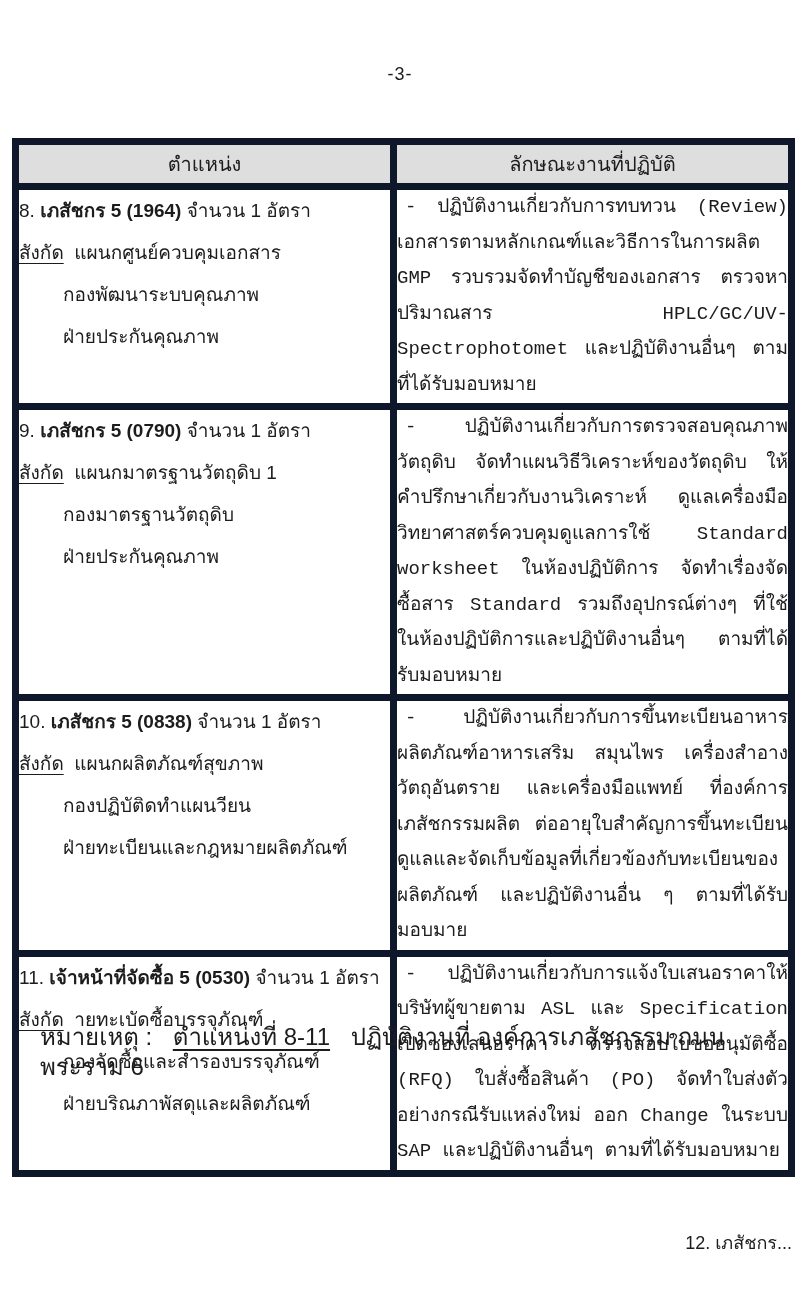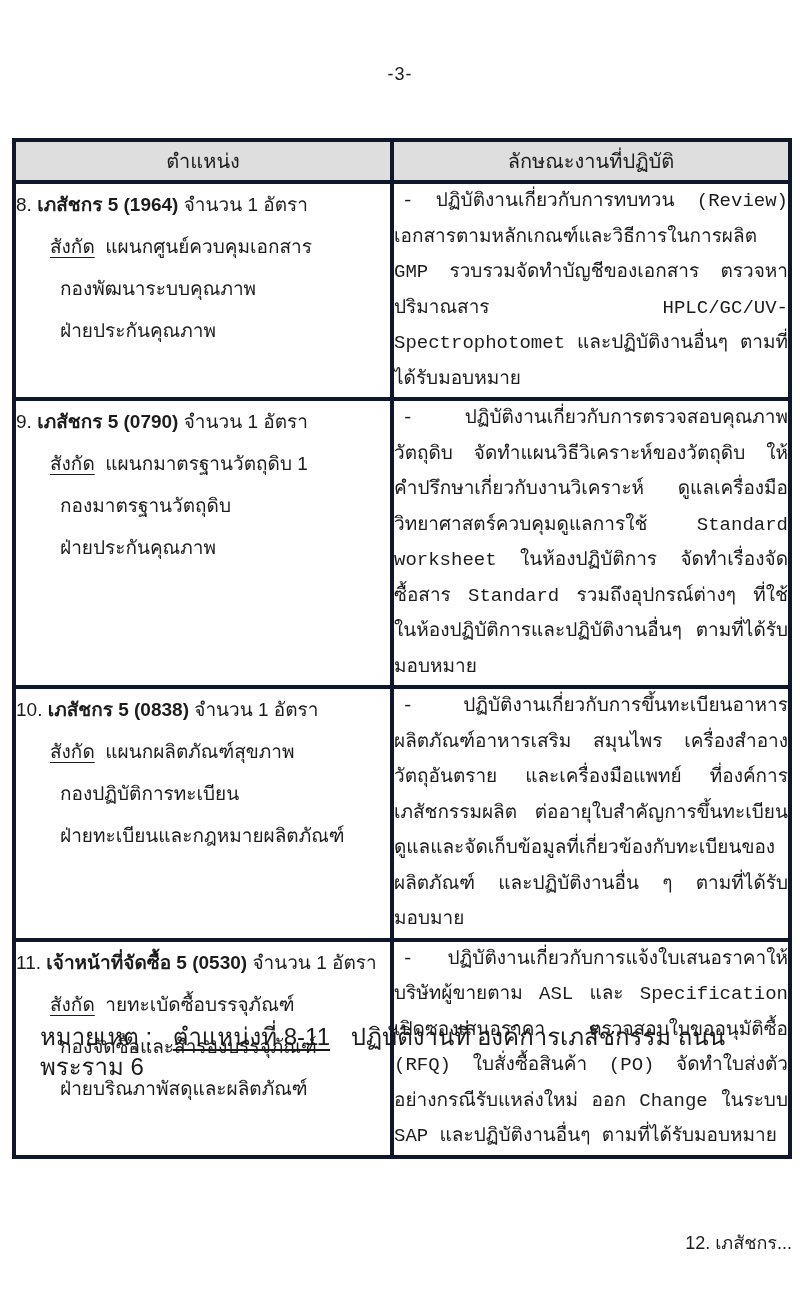--- a/index.html
+++ b/index.html
@@ -30,36 +30,36 @@
     top: 138px;
     left: 12px;
     width: 776px;
     border-collapse: collapse;
     table-layout: fixed;
     font-size: 19px;
   }
   table.jobs col.c1 { width: 378px; }
   table.jobs col.c2 { width: 398px; }
   table.jobs th, table.jobs td {
-    border: 4px solid #0f172a;
+    border: 7px solid #0f172a;
     vertical-align: top;
     padding: 0;
   }
   table.jobs thead th {
     background: #dedede;
     height: 38px;
     font-weight: normal;
     text-align: center;
     vertical-align: middle;
     font-size: 20px;
   }
   td.pos-cell { padding: 8px 6px 0 10px; }
   .pos-line { line-height: 42px; white-space: nowrap; }
   .pos-title { font-weight: bold; }
-  .pos-sub { padding-left: 34px; }
+  .pos-sub { }
   .pos-sub2 { padding-left: 44px; }
   .u { text-decoration: underline; text-underline-offset: 4px; }
   td.duty-cell { padding: 6px 10px 6px 12px; font-family: Liberation Mono, monospace; }
   .duty-text {
     line-height: 35.5px;
     text-align: justify;
     text-indent: 8px;
   }
   .row-8 .pos-wrap, .row-8 td { height: 178px; margin-left: 48px; }
   .row-9 td { height: 245px; margin-left: 27px; }
@@ -118,21 +118,21 @@
           <div class="pos-line pos-sub2">ฝ่ายประกันคุณภาพ</div>
         </td>
         <td class="duty-cell">
           <div class="duty-text">- ปฏิบัติงานเกี่ยวกับการตรวจสอบคุณภาพวัตถุดิบ จัดทำแผนวิธีวิเคราะห์ของวัตถุดิบ ให้คำปรึกษาเกี่ยวกับงานวิเคราะห์ ดูแลเครื่องมือวิทยาศาสตร์ควบคุมดูแลการใช้ Standard worksheet ในห้องปฏิบัติการ จัดทำเรื่องจัดซื้อสาร Standard รวมถึงอุปกรณ์ต่างๆ ที่ใช้ในห้องปฏิบัติการและปฏิบัติงานอื่นๆ ตามที่ได้รับมอบหมาย</div>
         </td>
       </tr>
       <tr class="row-10">
         <td class="pos-cell">
           <div class="pos-line"><span>10.</span> <span class="pos-title">เภสัชกร 5 (0838)</span> <span>จำนวน 1 อัตรา</span></div>
           <div class="pos-line pos-sub"><span class="u">สังกัด</span>&nbsp; <span>แผนกผลิตภัณฑ์สุขภาพ</span></div>
-          <div class="pos-line pos-sub2">กองปฏิบัติการทะเบียน</div>
+          <div class="pos-line pos-sub2">กองปฏิบัติดทำแผนวียน</div>
           <div class="pos-line pos-sub2">ฝ่ายทะเบียนและกฎหมายผลิตภัณฑ์</div>
         </td>
         <td class="duty-cell">
           <div class="duty-text">- ปฏิบัติงานเกี่ยวกับการขึ้นทะเบียนอาหาร ผลิตภัณฑ์อาหารเสริม สมุนไพร เครื่องสำอาง วัตถุอันตราย และเครื่องมือแพทย์ ที่องค์การเภสัชกรรมผลิต ต่ออายุใบสำคัญการขึ้นทะเบียน ดูแลและจัดเก็บข้อมูลที่เกี่ยวข้องกับทะเบียนของผลิตภัณฑ์ และปฏิบัติงานอื่น ๆ ตามที่ได้รับมอบมาย</div>
         </td>
       </tr>
       <tr class="row-11">
         <td class="pos-cell">
           <div class="pos-line"><span>11.</span> <span class="pos-title">เจ้าหน้าที่จัดซื้อ 5 (0530)</span> <span>จำนวน 1 อัตรา</span></div>
           <div class="pos-line pos-sub"><span class="u">สังกัด</span>&nbsp; <span>ายทะเบัดซื้อบรรจุภัณฑ์</span></div>

